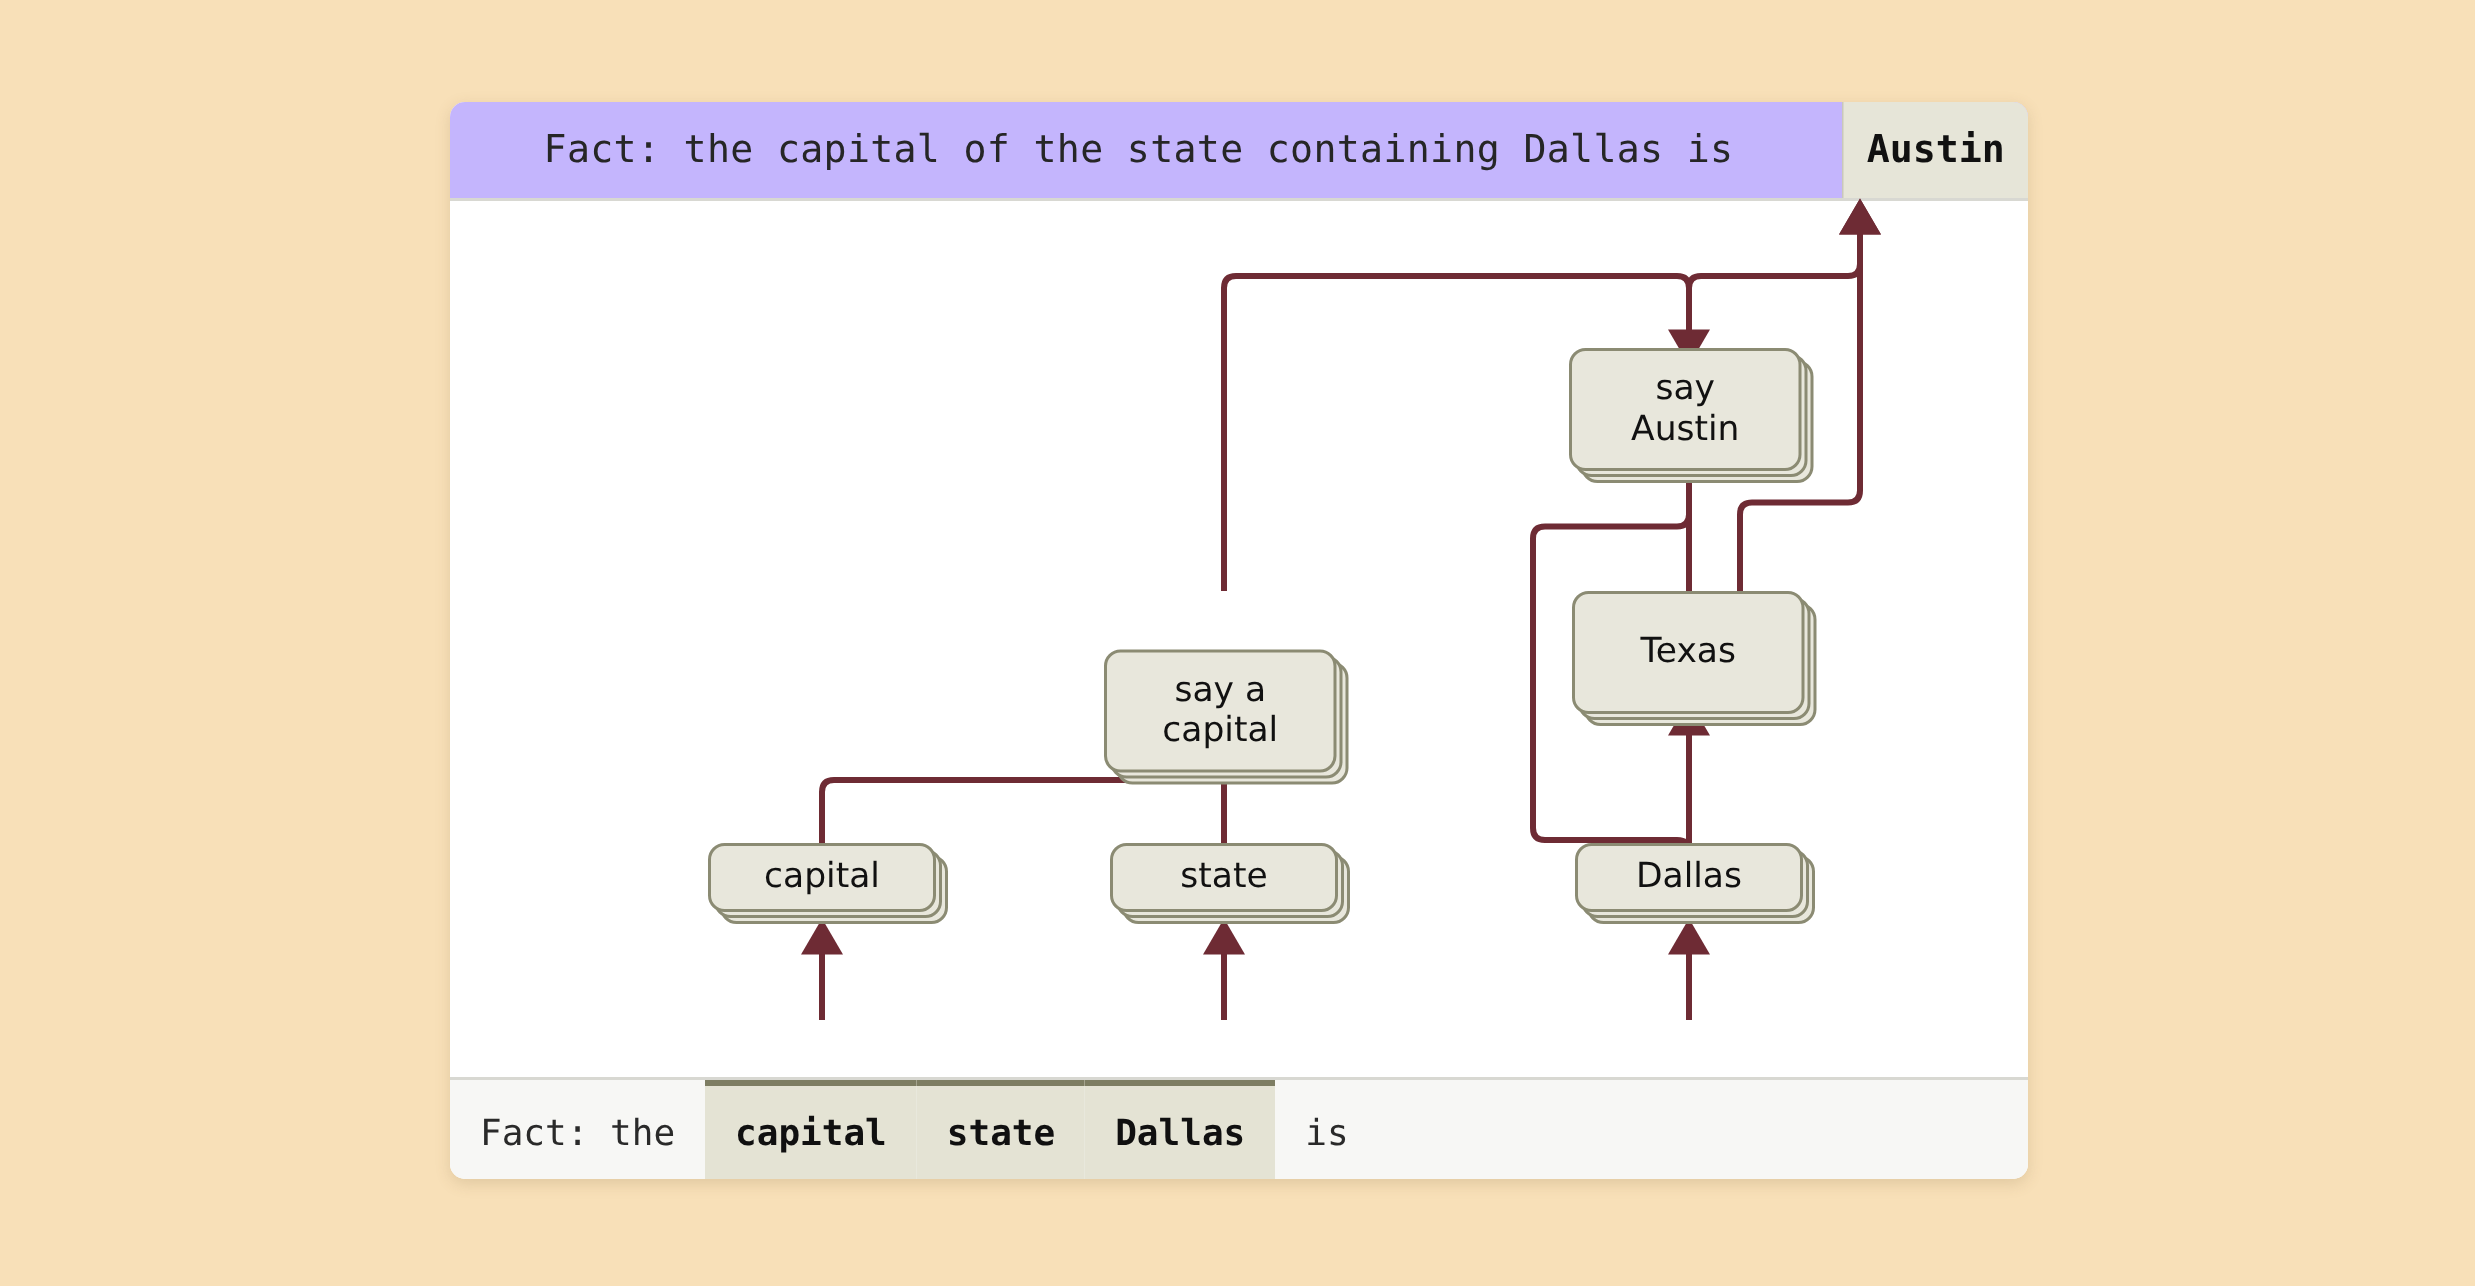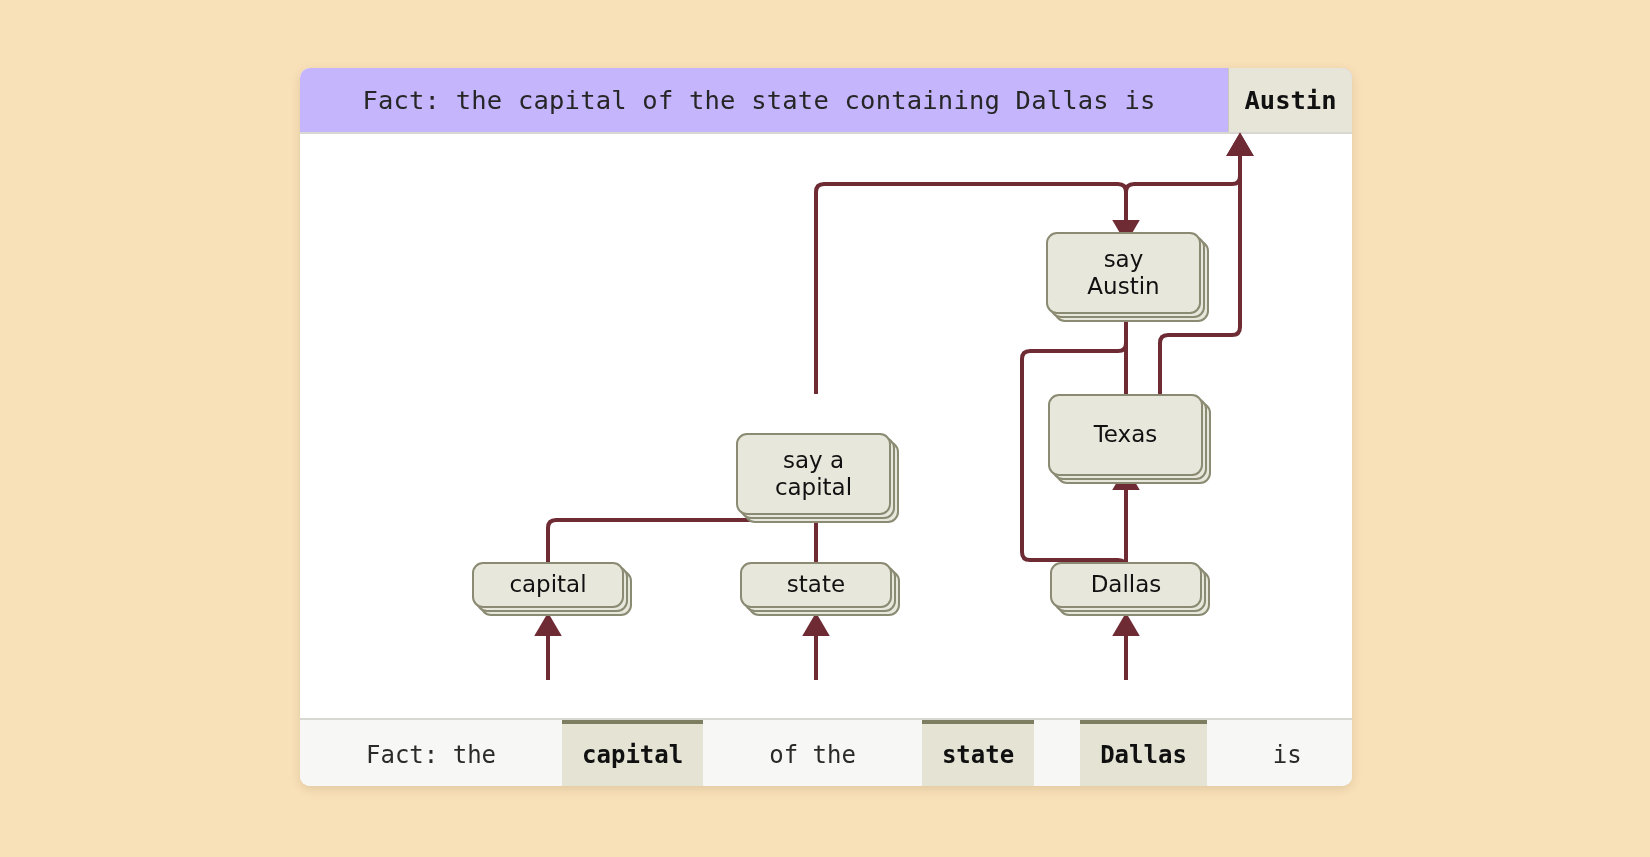--- a/index.html
+++ b/index.html
@@ -62,21 +62,20 @@
     display: flex; align-items: stretch;
   }
   .tok {
     display: flex; align-items: center; justify-content: center;
     font-family: "DejaVu Sans Mono", monospace;
     font-size: 24px;
     color: #2a2a2a;
     white-space: pre;
     padding: 0 20px;
     border-top: 4px solid transparent;
-    margin-left: 46px;
   }
   .tok.hl {
     background: #e4e3d4;
     border-top: 4px solid #7d7d62;
     font-weight: bold;
     color: #101010;
   }
 
   
   .node { position: absolute; }
@@ -189,20 +188,19 @@
       <div class="layer l3" style="width:155px;height:82px;"></div>
       <div class="layer l2" style="width:155px;height:82px;"></div>
       <div class="layer l1" style="width:155px;height:82px;"></div>
       <div class="label" style="width:155px;height:82px;">say
 Austin</div>
     </div>
 
     <div class="token-bar">
       <div class="tok">Fact: the</div>
       <div class="tok hl">capital</div>
-      <div class="tok">of the</div>
       <div class="tok hl">state</div>
       <div class="tok hl">Dallas</div>
       <div class="tok">is</div>
     </div>
 
   </div>
 </div>
 
 </body></html>

